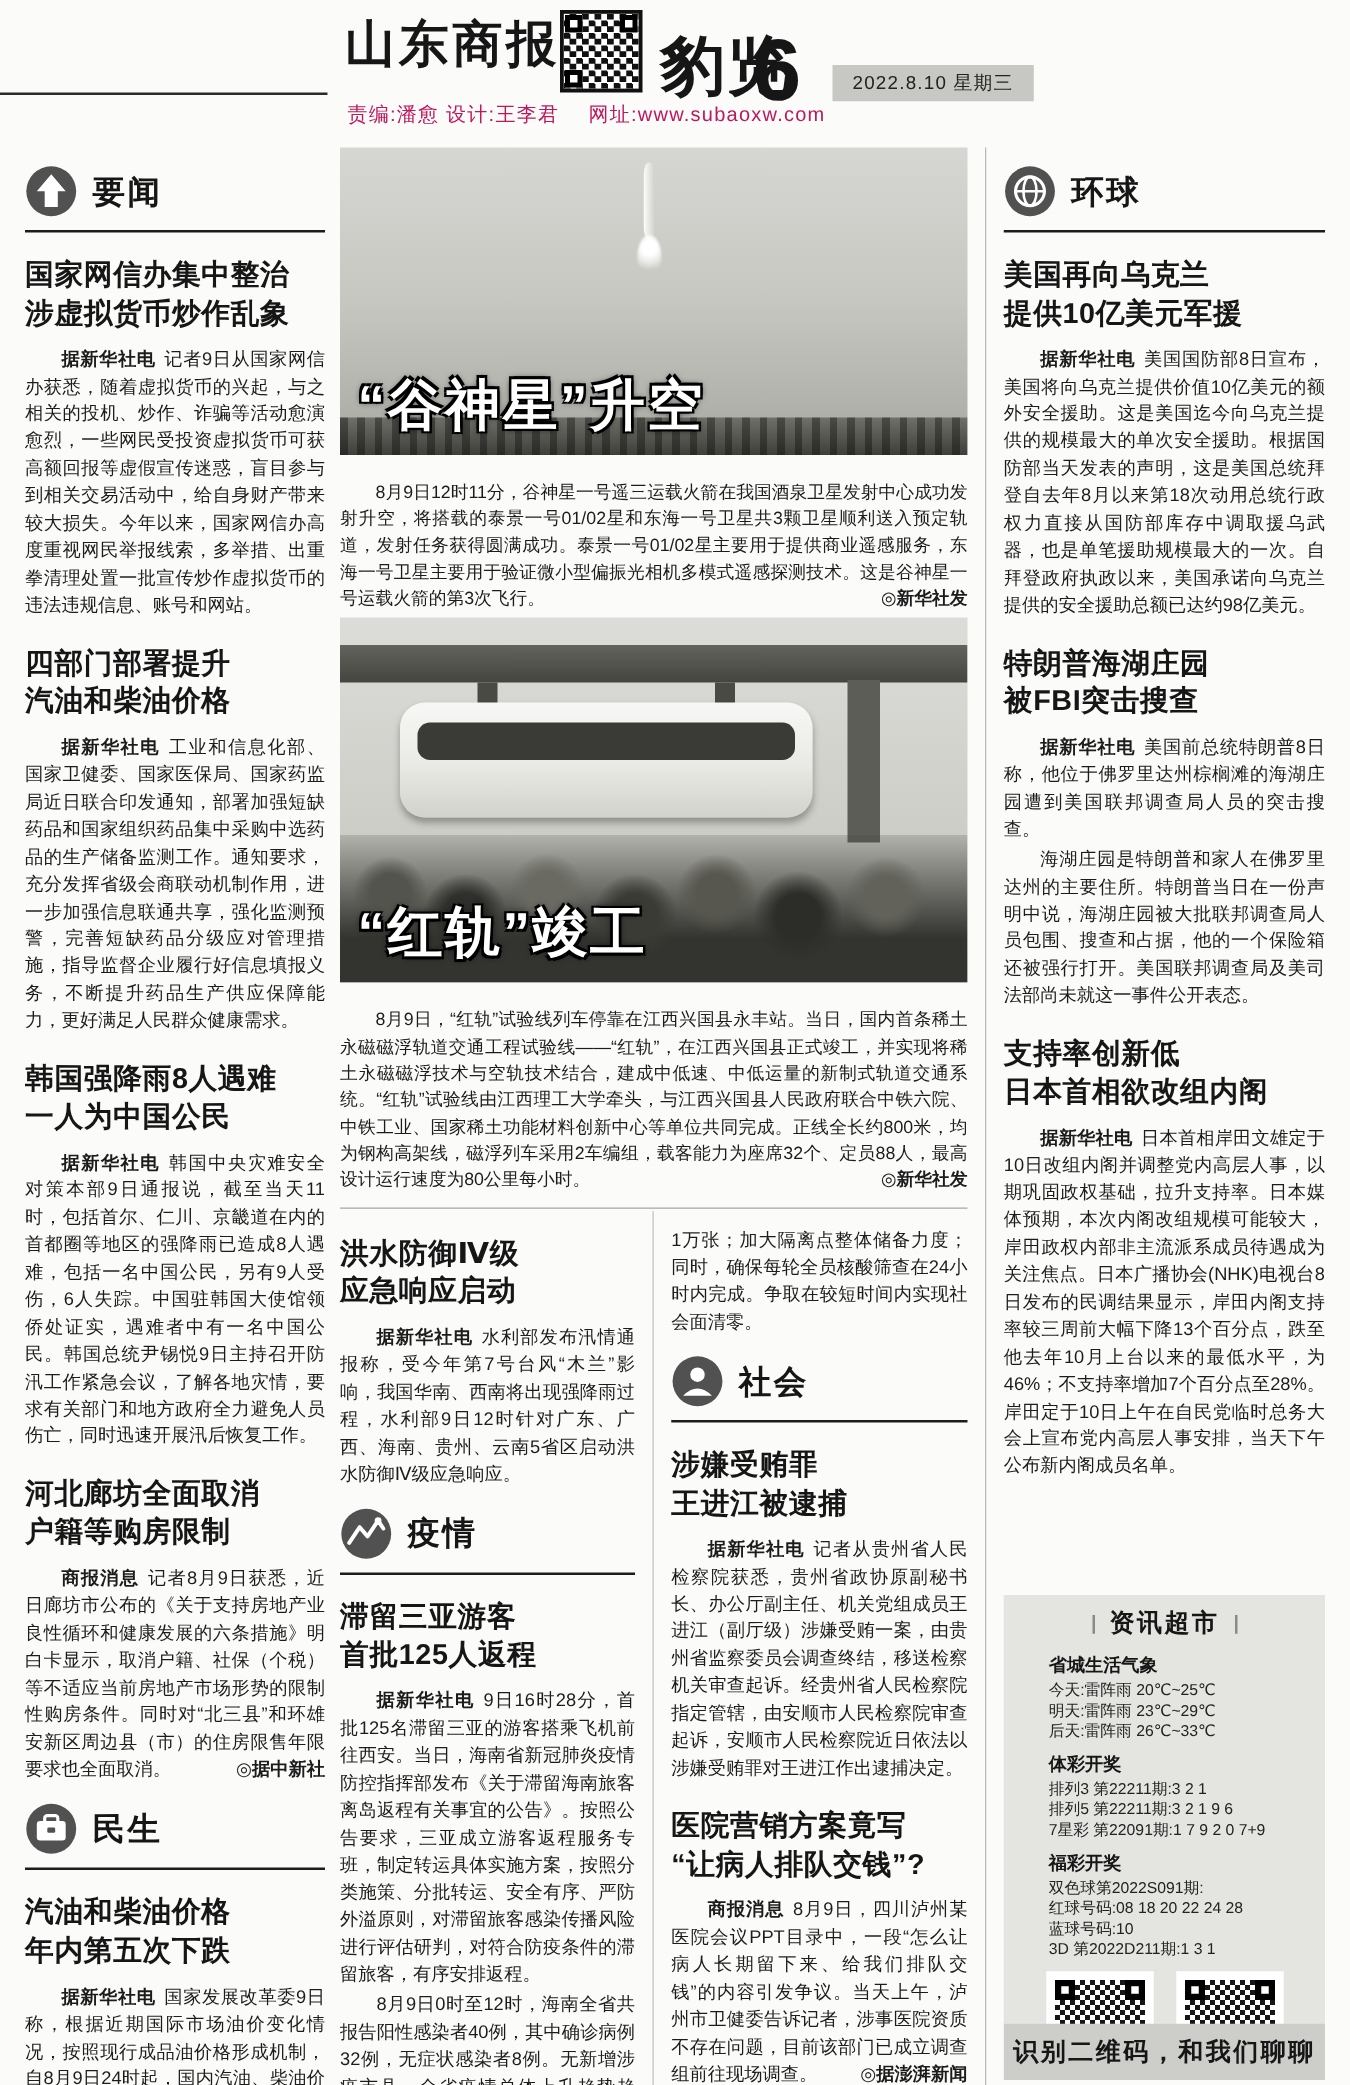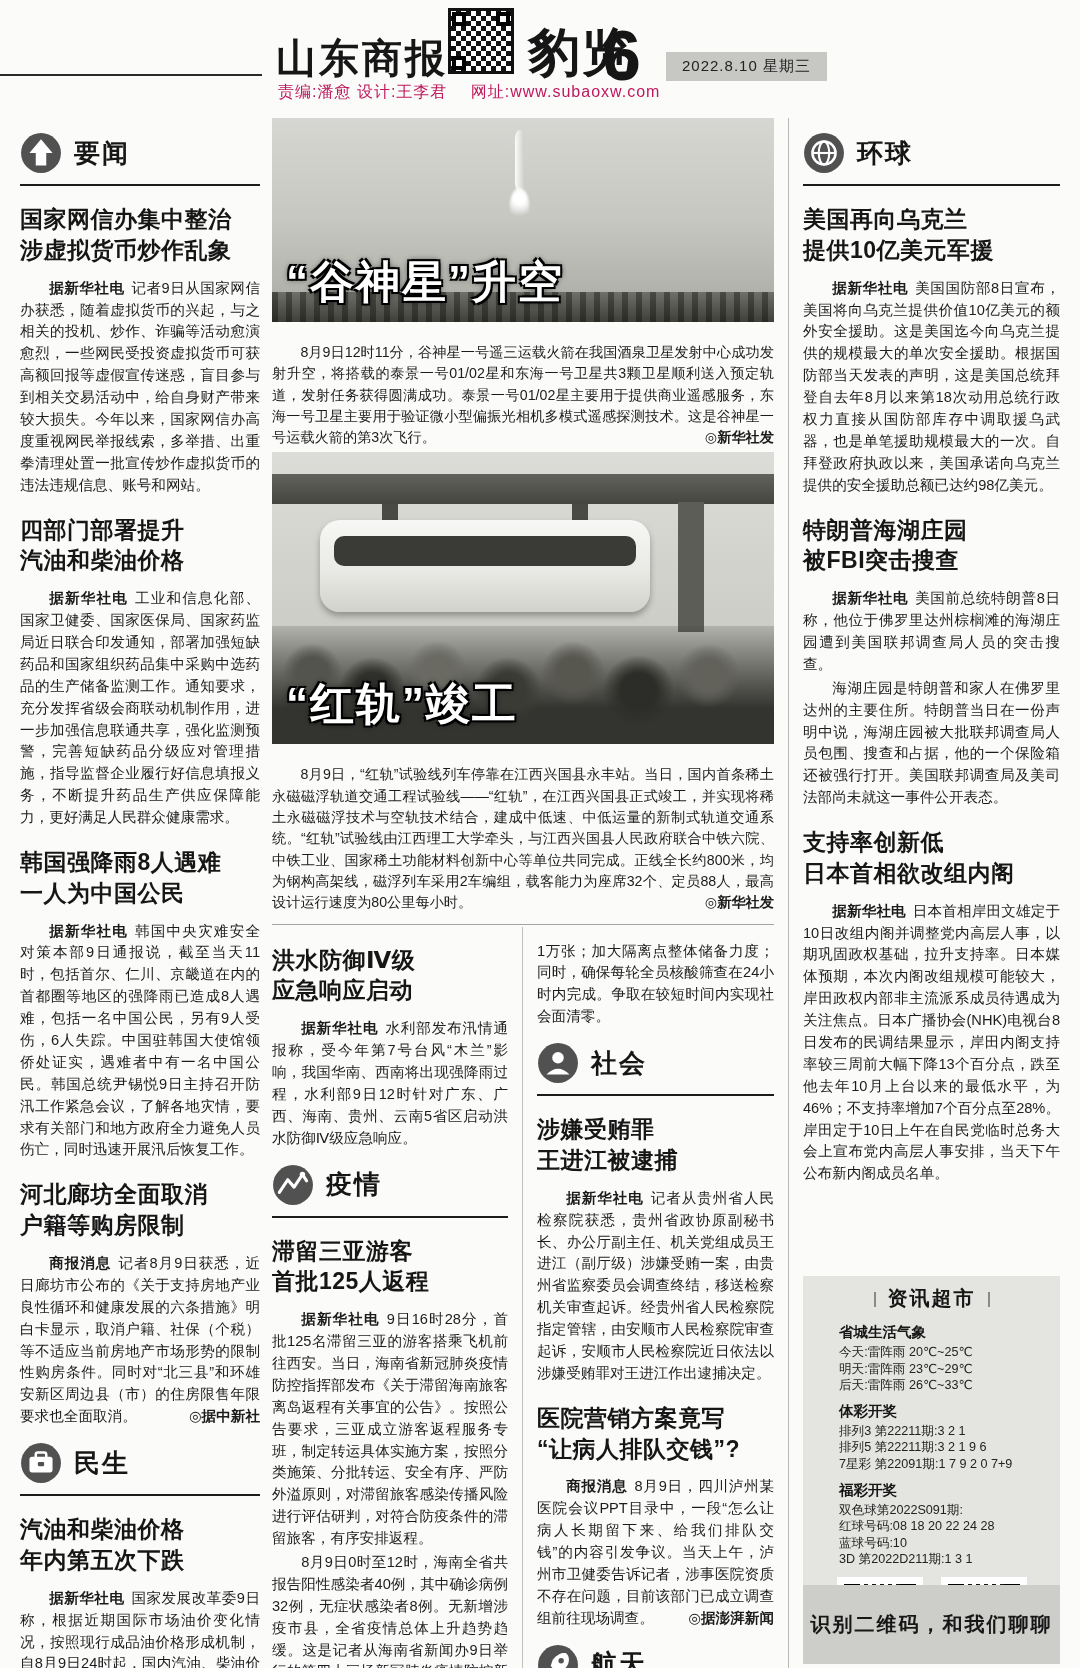--- a/index.html
+++ b/index.html
@@ -2,21 +2,21 @@
 <html><head>
 <meta charset="utf-8">
 <style>
   html,body{margin:0;padding:0;background:#e8e8e6;}
   .page{position:relative;width:1080px;height:1668px;margin:0 auto;background:#fbfbf9;
         overflow:hidden;font-family:"Liberation Sans","DejaVu Sans",sans-serif;color:#161616;}
 
   
   .header{position:absolute;top:0;left:0;right:0;height:114px;}
   .hline{position:absolute;top:74px;left:0;width:262px;border-top:2px solid #2a2a2a;}
-  .masthead{position:absolute;left:276px;top:31px;font-size:40px;font-weight:900;letter-spacing:3px;}
+  .masthead{position:absolute;left:276px;top:8px;font-size:40px;font-weight:900;letter-spacing:3px;}
   .qr-head{position:absolute;left:448px;top:8px;width:60px;height:60px;border:3px solid #111;background:
       repeating-conic-gradient(#111 0 25%,#fff 0 50%) 0 0/10px 10px;}
   .qr-head i{position:absolute;width:14px;height:14px;background:#fff;border:4px solid #000;box-sizing:border-box;}
   .qr-head .tl{left:1px;top:1px}.qr-head .tr{right:1px;top:1px}.qr-head .bl{left:1px;bottom:1px}
   .brand{position:absolute;left:528px;top:18px;font-size:52px;font-weight:700;letter-spacing:2px;}
   .pagenum{position:absolute;left:602px;top:16px;font-size:70px;font-weight:700;}
   .datebox{position:absolute;left:666px;top:52px;background:#c7c7c4;color:#222;
            font-size:15px;padding:5px 16px;letter-spacing:1px;text-align:center;}
   .credits{position:absolute;left:278px;top:82px;font-size:16px;color:#be185d;letter-spacing:1px;text-align:right;}
   .credits span{margin-right:18px;}
@@ -35,21 +35,21 @@
   
   .headline{font-size:23px;font-weight:900;line-height:1.34;white-space:pre-line;
             margin:18px 0 12px;letter-spacing:0.5px;}
   .body{font-size:14.6px;line-height:1.5;text-align:justify;margin:0 0 2px;text-indent:2em;color:#1c1c1c;}
   .body.noind{text-indent:0;}
   .lead{font-weight:bold;margin-right:7px;}
   .credit{float:right;font-weight:bold;text-indent:0;}
 
   
   .photo{position:relative;overflow:hidden;background:#cfcfcb;}
-  .photo1{height:204px;background:linear-gradient(180deg,#d6d6d2 0%,#c7c7c2 50%,#a8a8a2 100%);}
+  .photo1{height:246px;background:linear-gradient(180deg,#d6d6d2 0%,#c7c7c2 50%,#a8a8a2 100%);}
   .smoke{position:absolute;left:0;right:0;bottom:18px;height:190px;background:
       radial-gradient(circle at 12% 75%, #ececе8 0 60px, rgba(236,236,232,0) 110px),
       radial-gradient(circle at 30% 55%, #e6e6e2 0 55px, rgba(230,230,226,0) 105px),
       radial-gradient(circle at 52% 70%, #dedeD9 0 70px, rgba(222,222,217,0) 130px),
       radial-gradient(circle at 75% 55%, #e9e9e5 0 60px, rgba(233,233,229,0) 115px),
       radial-gradient(circle at 92% 75%, #d3d3ce 0 55px, rgba(211,211,206,0) 100px),
       radial-gradient(circle at 65% 90%, #b9b9b3 0 60px, rgba(185,185,179,0) 110px);}
   .rocket{position:absolute;left:243px;top:12px;width:9px;height:62px;border-radius:4px/10px;
           background:linear-gradient(90deg,#fcfcfa,#cfcfcc);}
   .flame{position:absolute;left:238px;top:70px;width:19px;height:34px;border-radius:50%;
@@ -92,21 +92,21 @@
       margin:0 12px;vertical-align:-2px;}
   .ib-group{padding:0 36px;}
   .g-title{font-weight:900;font-size:14.5px;margin:8px 0 2px;}
   .g-line{font-size:12.6px;line-height:1.32;color:#222;}
   .qr-row{display:flex;justify-content:center;gap:18px;padding:9px 0 6px;}
   .qr2{width:86px;height:86px;background:#fff;padding:7px;box-sizing:border-box;position:relative;}
   .qr2 .pat{width:100%;height:100%;background:repeating-conic-gradient(#151515 0 25%,#fff 0 50%) 0 0/8px 8px;}
   .qr2 i{position:absolute;width:16px;height:16px;background:#fff;border:5px solid #000;box-sizing:border-box;}
   .qr2 .tl{left:7px;top:7px}.qr2 .tr{right:7px;top:7px}.qr2 .bl{left:7px;bottom:7px}
   .ib-foot{position:absolute;left:0;right:0;bottom:0;background:#cdcdc9;text-align:center;
-           font-weight:900;font-size:20px;padding:26px 0;letter-spacing:2px;}
+           font-weight:900;font-size:20px;padding:9px 0;letter-spacing:2px;}
 </style>
 </head>
 <body>
 
 <div class="page">
 
   <div class="header">
     <div class="hline"></div>
     <div class="masthead">山东商报</div>
     <div class="qr-head">

